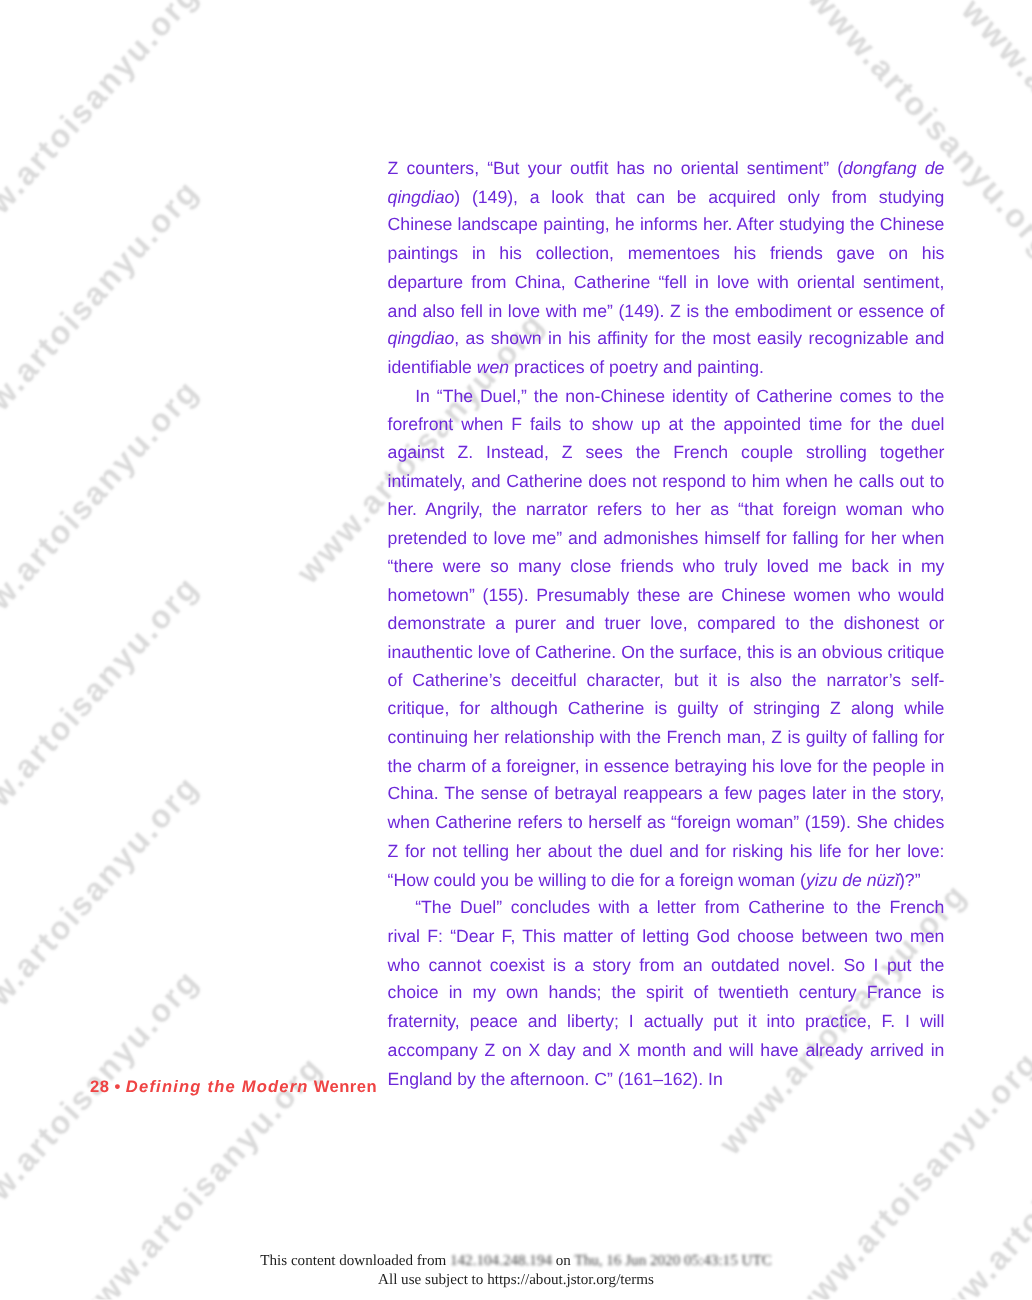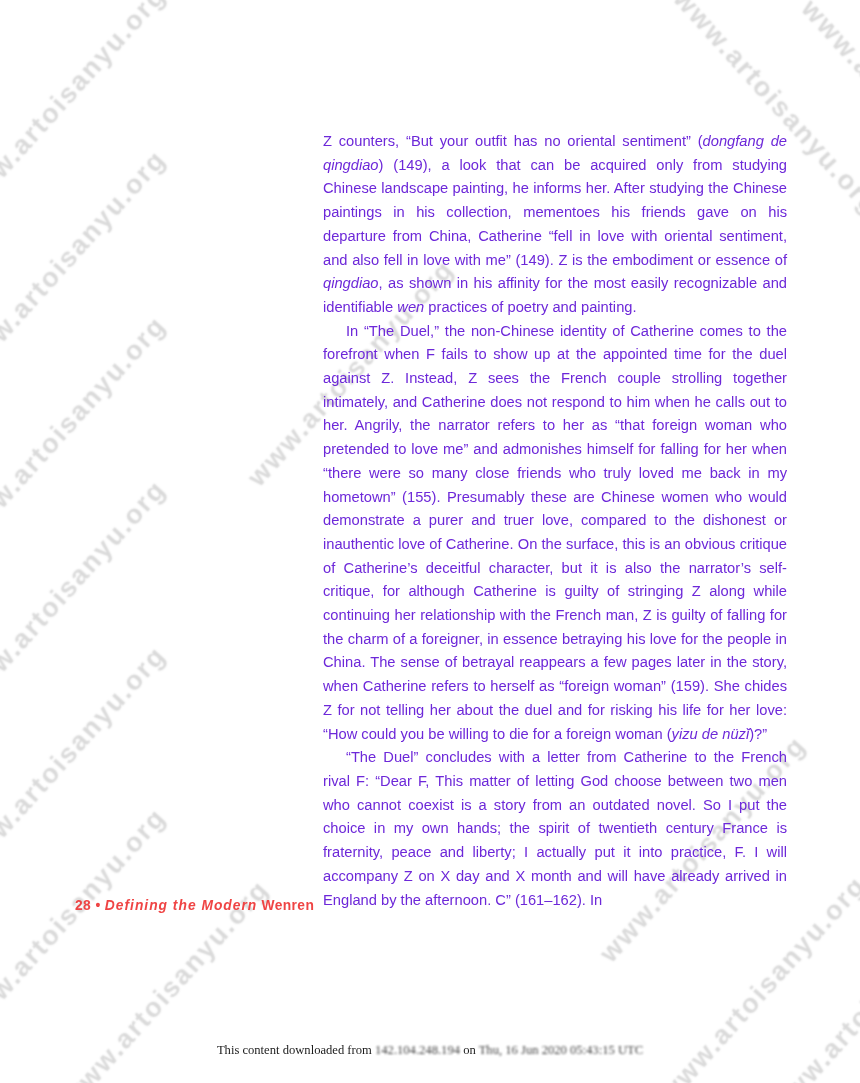--- a/index.html
+++ b/index.html
@@ -95,15 +95,16 @@
     <span>28</span>
     <span>•</span>
     <span class="book-title-italic">Defining the Modern</span>
     <span>Wenren</span>
   </div>
 
   <div class="jstor-notice">
     <div>
       <span>This content downloaded from </span><span class="blurred">142.104.248.194</span><span> on </span><span class="blurred">Thu, 16 Jun 2020 05:43:15 UTC</span>
     </div>
+    <div>All use subject to https://about.jstor.org/terms</div>
   </div>
 
 </div>
 
 </body></html>

